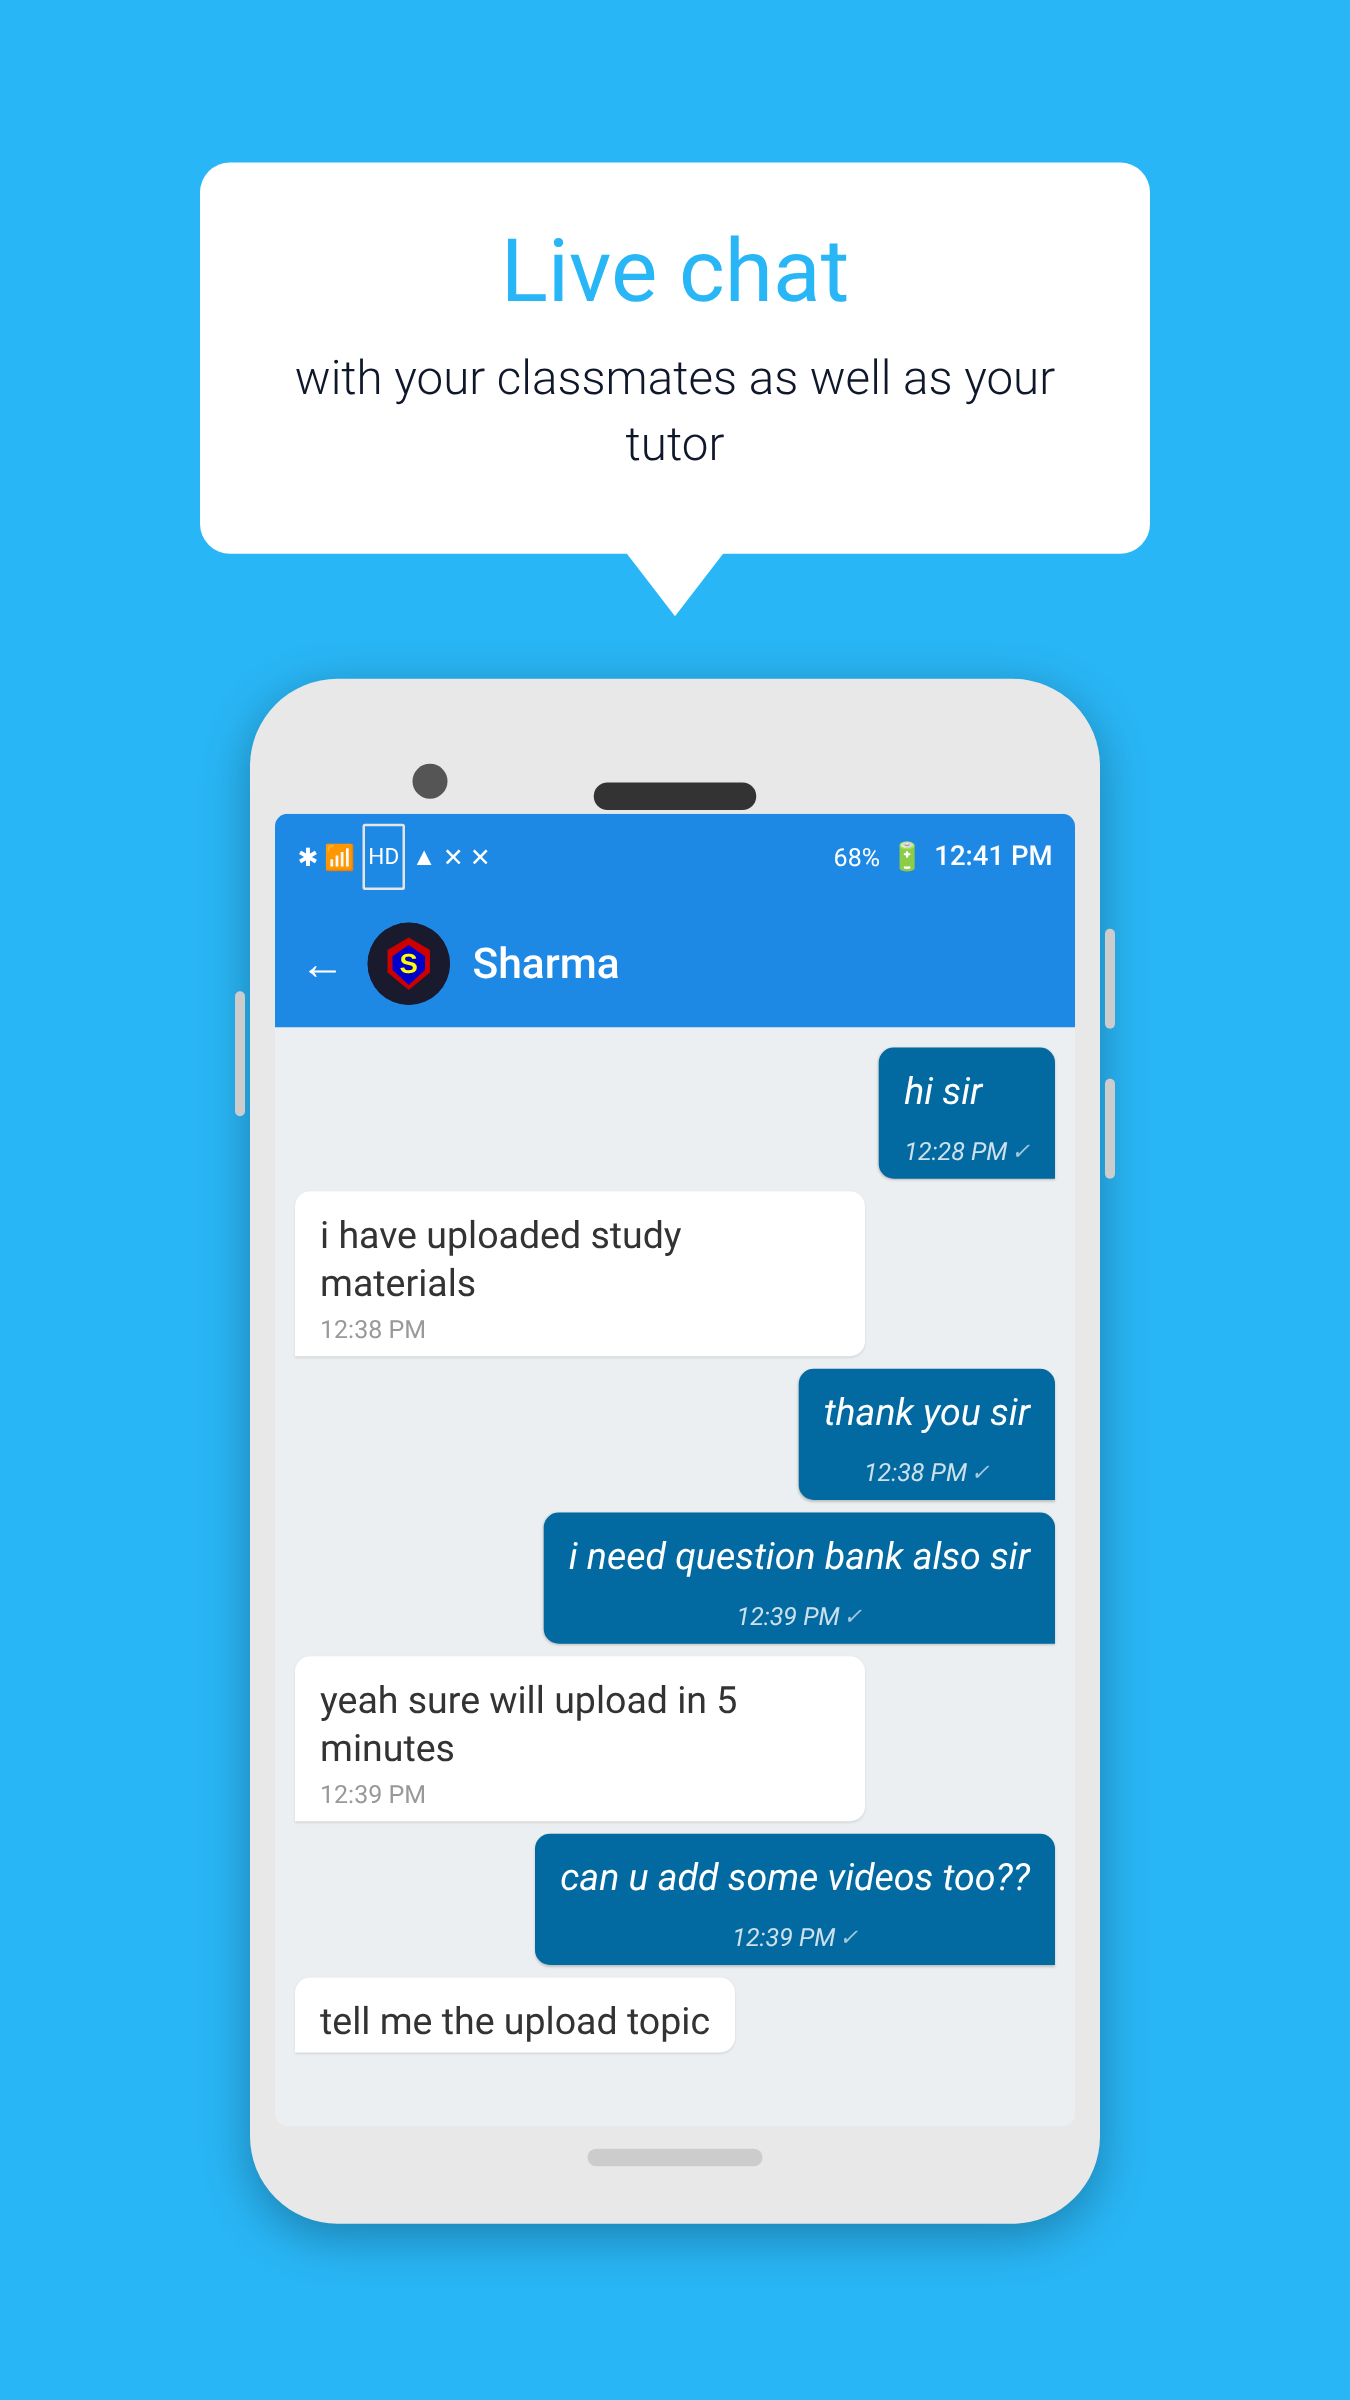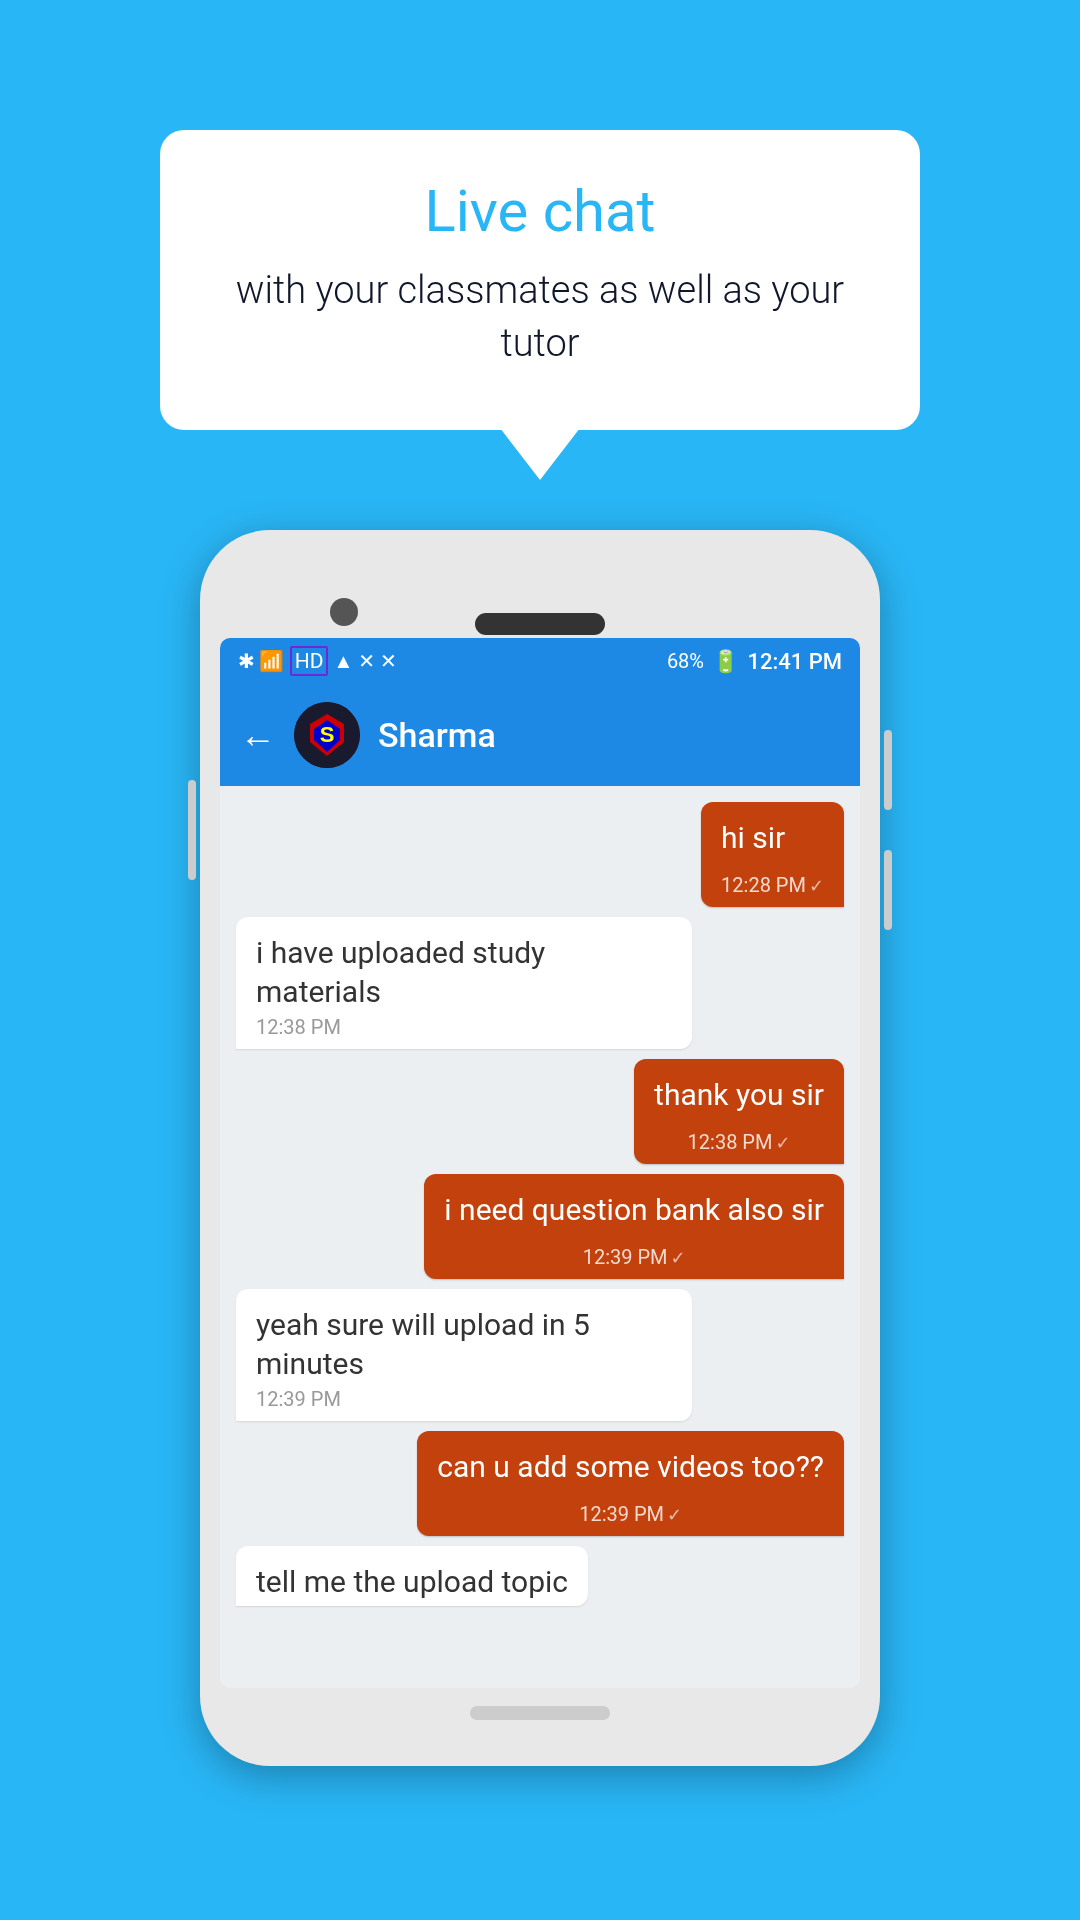--- a/index.html
+++ b/index.html
@@ -33,21 +33,21 @@
       left: 50%;
       transform: translateX(-50%);
       width: 0;
       height: 0;
       border-left: 40px solid transparent;
       border-right: 40px solid transparent;
       border-top: 52px solid white;
     }
 
     .bubble-title {
-      font-size: 58px;
+      font-size: 70px;
       color: #29b6f6;
       font-weight: 400;
       line-height: 1.1;
       margin-bottom: 20px;
     }
 
     .bubble-subtitle {
       font-size: 38px;
       color: #0f172a;
       font-weight: 300;
@@ -204,26 +204,27 @@
     }
 
     .msg-received .msg-time {
       font-size: 20px;
       color: #999;
       margin-top: 4px;
     }
 
     
     .msg-sent {
-      background: #c2410c;
+      background: #0369a1;
       border-radius: 12px 12px 0 12px;
       padding: 16px 20px 10px;
       max-width: 72%;
       align-self: flex-end;
       box-shadow: 0 1px 2px rgba(0,0,0,0.2);
+      font-style: italic;
     }
 
     .msg-sent .msg-text {
       font-size: 30px;
       color: white;
       line-height: 1.3;
     }
 
     .msg-sent .msg-time {
       font-size: 20px;
@@ -293,21 +294,21 @@
       <div class="phone-camera"></div>
       <div class="phone-earpiece"></div>
     </div>
 
     <div class="phone-screen">
 
       <div class="status-bar">
         <div class="status-icons">
           <span>✱</span>
           <span>📶</span>
-          <span style="font-size:21px;border:2px solid #6d28d9;padding:1px 3px;border-radius:2px;">HD</span>
+          <span style="font-size:18px;border:2px solid #e5e5e5;padding:14px 3px;border-radius:2px;">HD</span>
           <span>▲</span>
           <span>✕</span>
           <span>✕</span>
         </div>
         <div style="display:flex;align-items:center;gap:8px;">
           <span class="status-battery">68%</span>
           <span>🔋</span>
           <span class="status-time">12:41 PM</span>
         </div>
       </div>

